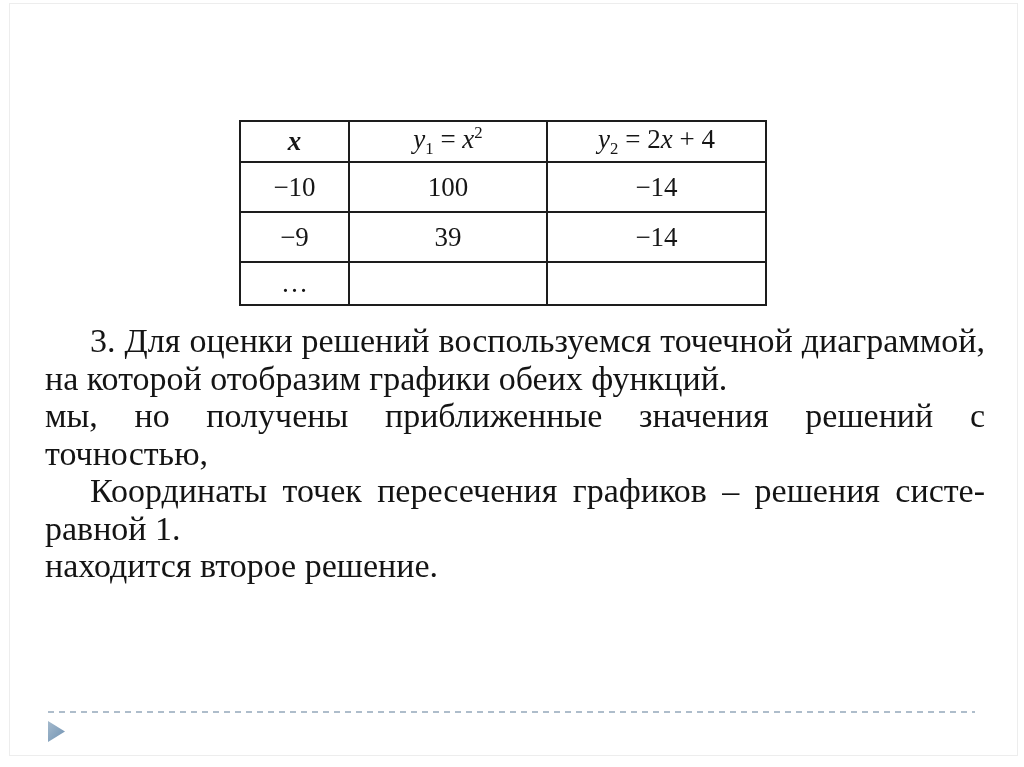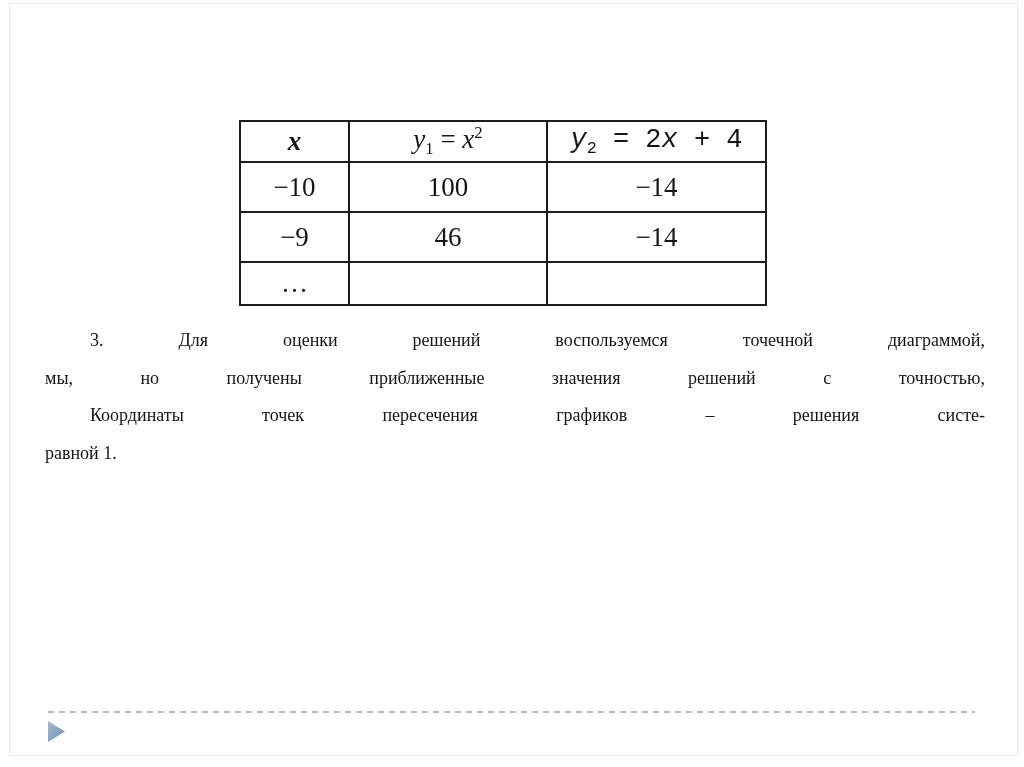--- a/index.html
+++ b/index.html
@@ -40,36 +40,36 @@
     border: 2px solid #1d1d1d;
     text-align: center;
     vertical-align: middle;
     font-size: 27px;
     font-weight: normal;
     padding: 0;
     overflow: hidden;
   }
   .col-x  { width: 107px; }
   .col-y1 { width: 196px; margin-left: 16px; }
-  .col-y2 { width: 217px; font-family: Liberation Mono, monospace; }
+  .col-y2 { width: 217px; }
   tr.hdr-row  { height: 41px; }
   tr.data-row { height: 50px; }
   tr.dots-row { height: 43px; }
   .it { font-style: italic; }
   .bold { font-weight: bold; }
   table.datatable sub { font-size: 0.62em; }
   table.datatable sup { font-size: 0.62em; }
 
   
   .textblock {
     position: absolute;
     left: 45px;
     top: 322px;
     width: 940px;
-    font-size: 18px;
+    font-size: 34px;
     line-height: 37.5px;
     color: #141414;
   }
   .tline { text-align: left; white-space: normal; }
   .just  { text-align: justify; text-align-last: justify; }
   .indent { text-indent: 45px; }
 
   
   .footer-divider {
     position: absolute;
@@ -105,36 +105,38 @@
     </tr>
   </thead>
   <tbody>
     <tr class="data-row">
       <td>−10</td>
       <td>100</td>
       <td>−14</td>
     </tr>
     <tr class="data-row">
       <td>−9</td>
-      <td>46</td>
+      <td>39</td>
       <td>−14</td>
     </tr>
     <tr class="dots-row">
       <td>…</td>
       <td></td>
       <td></td>
     </tr>
   </tbody>
 </table>
 
 <div class="textblock">
   <div class="tline indent just">3. Для оценки решений воспользуемся точечной диаграммой,</div>
+  <div class="tline">на которой отобразим графики обеих функций.</div>
   <div class="tline just">мы, но получены приближенные значения решений с точностью,</div>
   <div class="tline indent just">Координаты точек пересечения графиков – решения систе-</div>
   <div class="tline">равной 1.</div>
+  <div class="tline">находится второе решение.</div>
 </div>
 
 <div class="footer-divider"></div>
 
 <div class="nav-arrow">
   <svg width="17" height="21" viewBox="0 0 17 21" xmlns="http://www.w3.org/2000/svg">
     <defs>
       <linearGradient id="ag" x1="0" y1="0" x2="1" y2="1">
         <stop offset="0" stop-color="#a5bacd"></stop>
         <stop offset="1" stop-color="#6f92b2"></stop>

